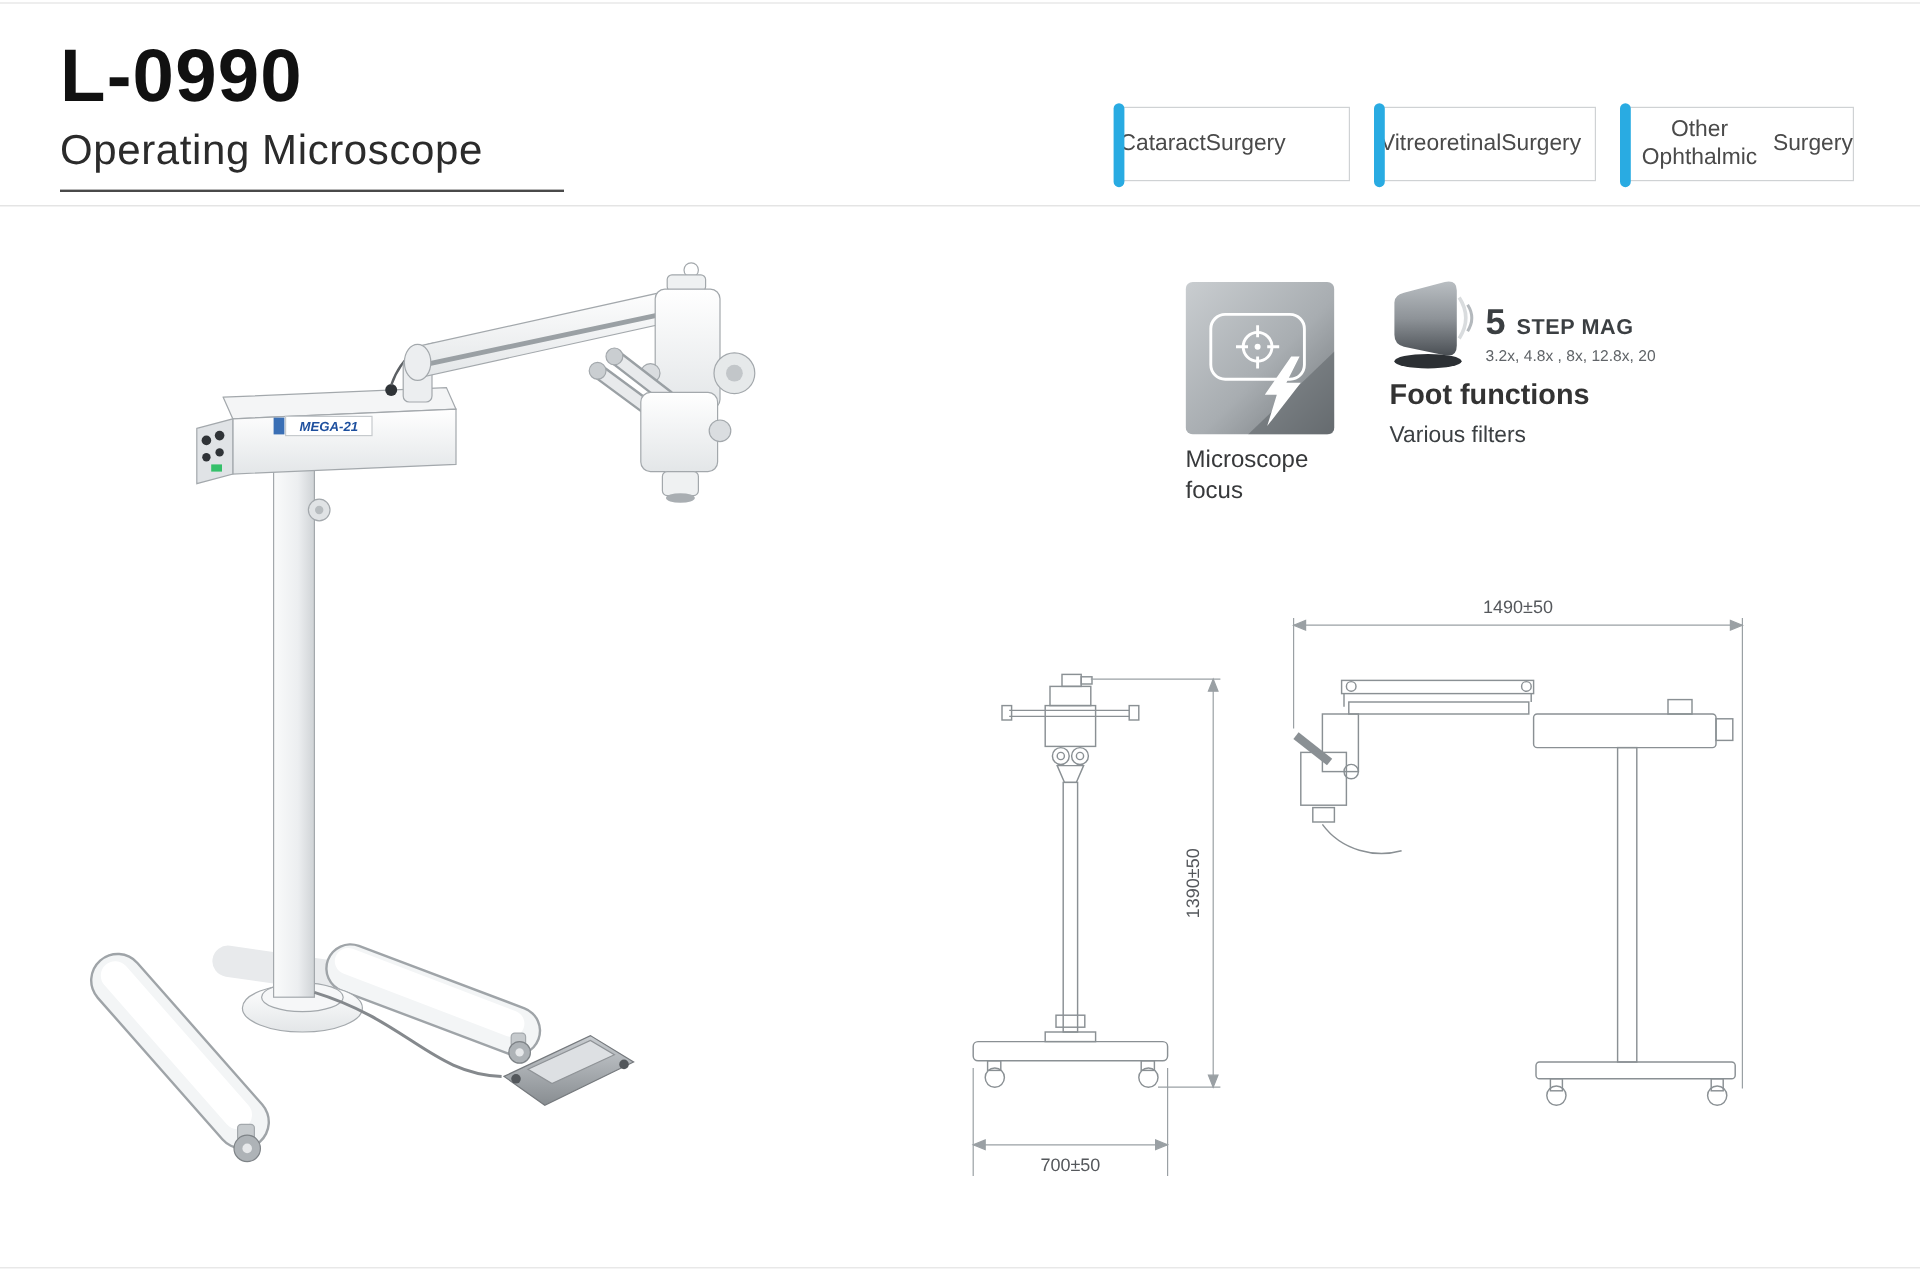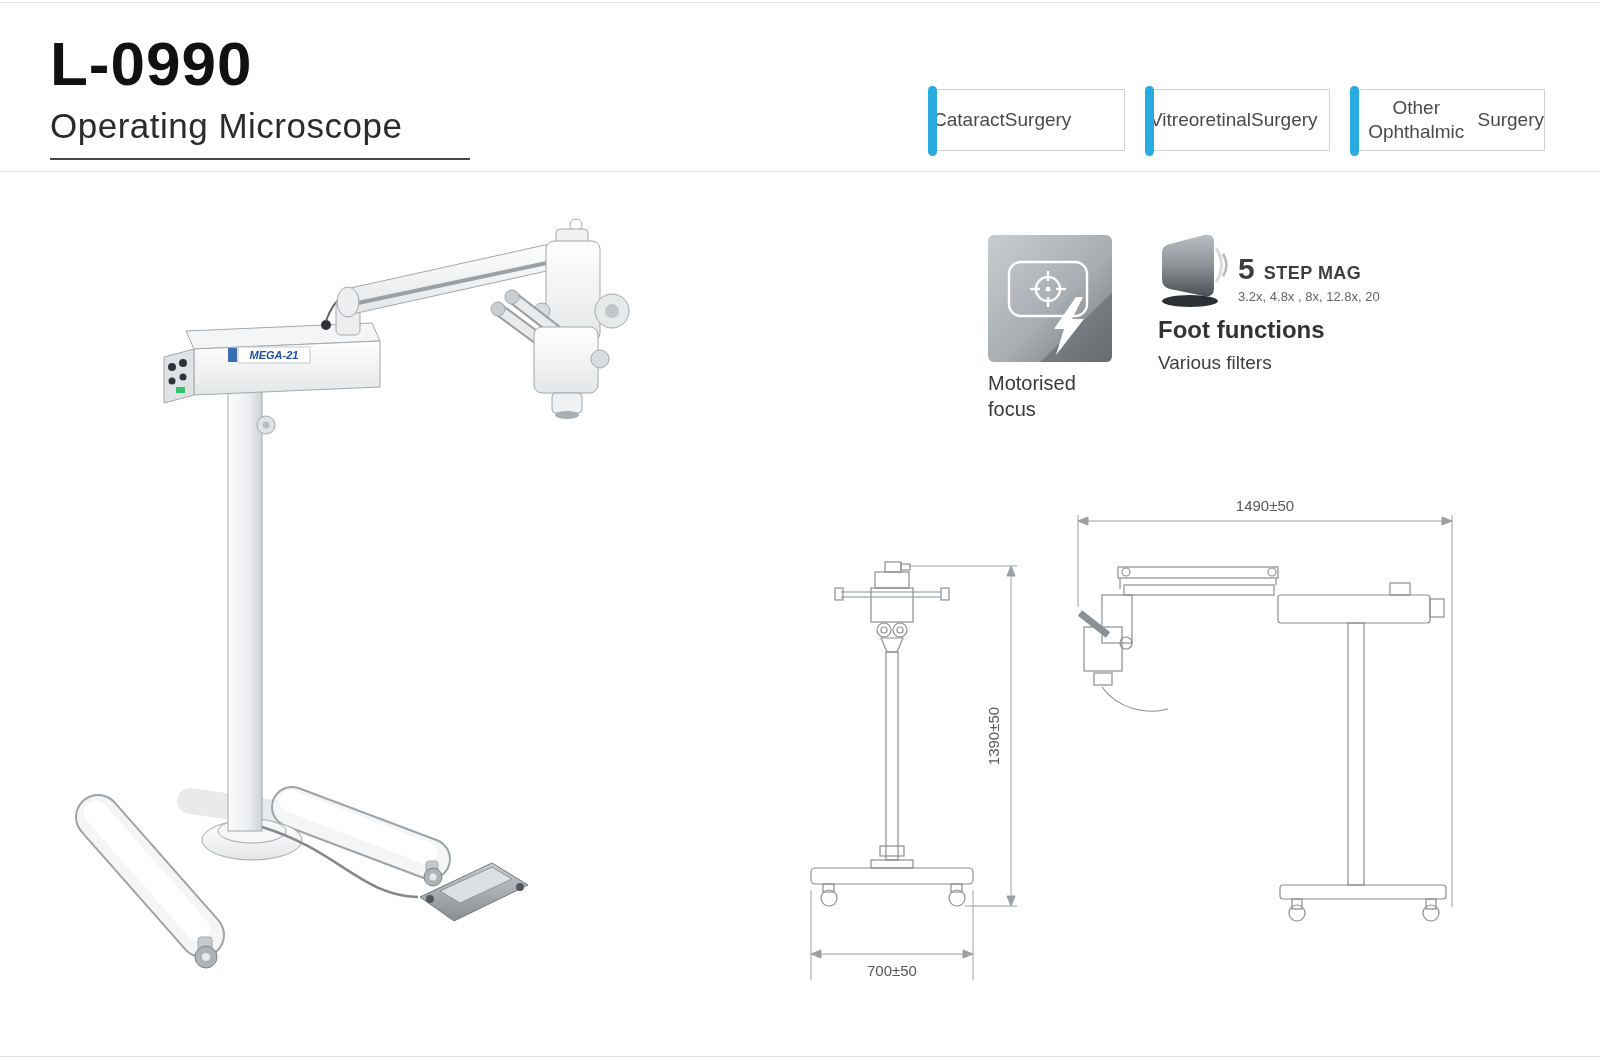--- a/index.html
+++ b/index.html
@@ -210,21 +210,21 @@
     <circle cx="60" cy="54" r="12"></circle>
     <line x1="60" y1="36" x2="60" y2="46"></line>
     <line x1="60" y1="62" x2="60" y2="72"></line>
     <line x1="42" y1="54" x2="52" y2="54"></line>
     <line x1="68" y1="54" x2="78" y2="54"></line>
   </g>
   <circle cx="60" cy="54" r="2.5" fill="#ffffff"></circle>
   <polygon points="88,62 66,94 76,94 68,120 96,84 84,84 95,62" fill="#ffffff"></polygon>
 </svg>
 <div class="focus-label">
-  <div>Motorised</div>
+  <div>Microscope</div>
   <div>focus</div>
 </div>
 
 <svg class="icon-mag" width="74" height="80">
   <defs>
     <linearGradient id="gM" x1="0" y1="0" x2="0" y2="1">
       <stop offset="0" stop-color="#b9bec2"></stop>
         <stop offset="0.5" stop-color="#8e9398"></stop>
         <stop offset="1" stop-color="#4a4f54"></stop>
     </linearGradient>

